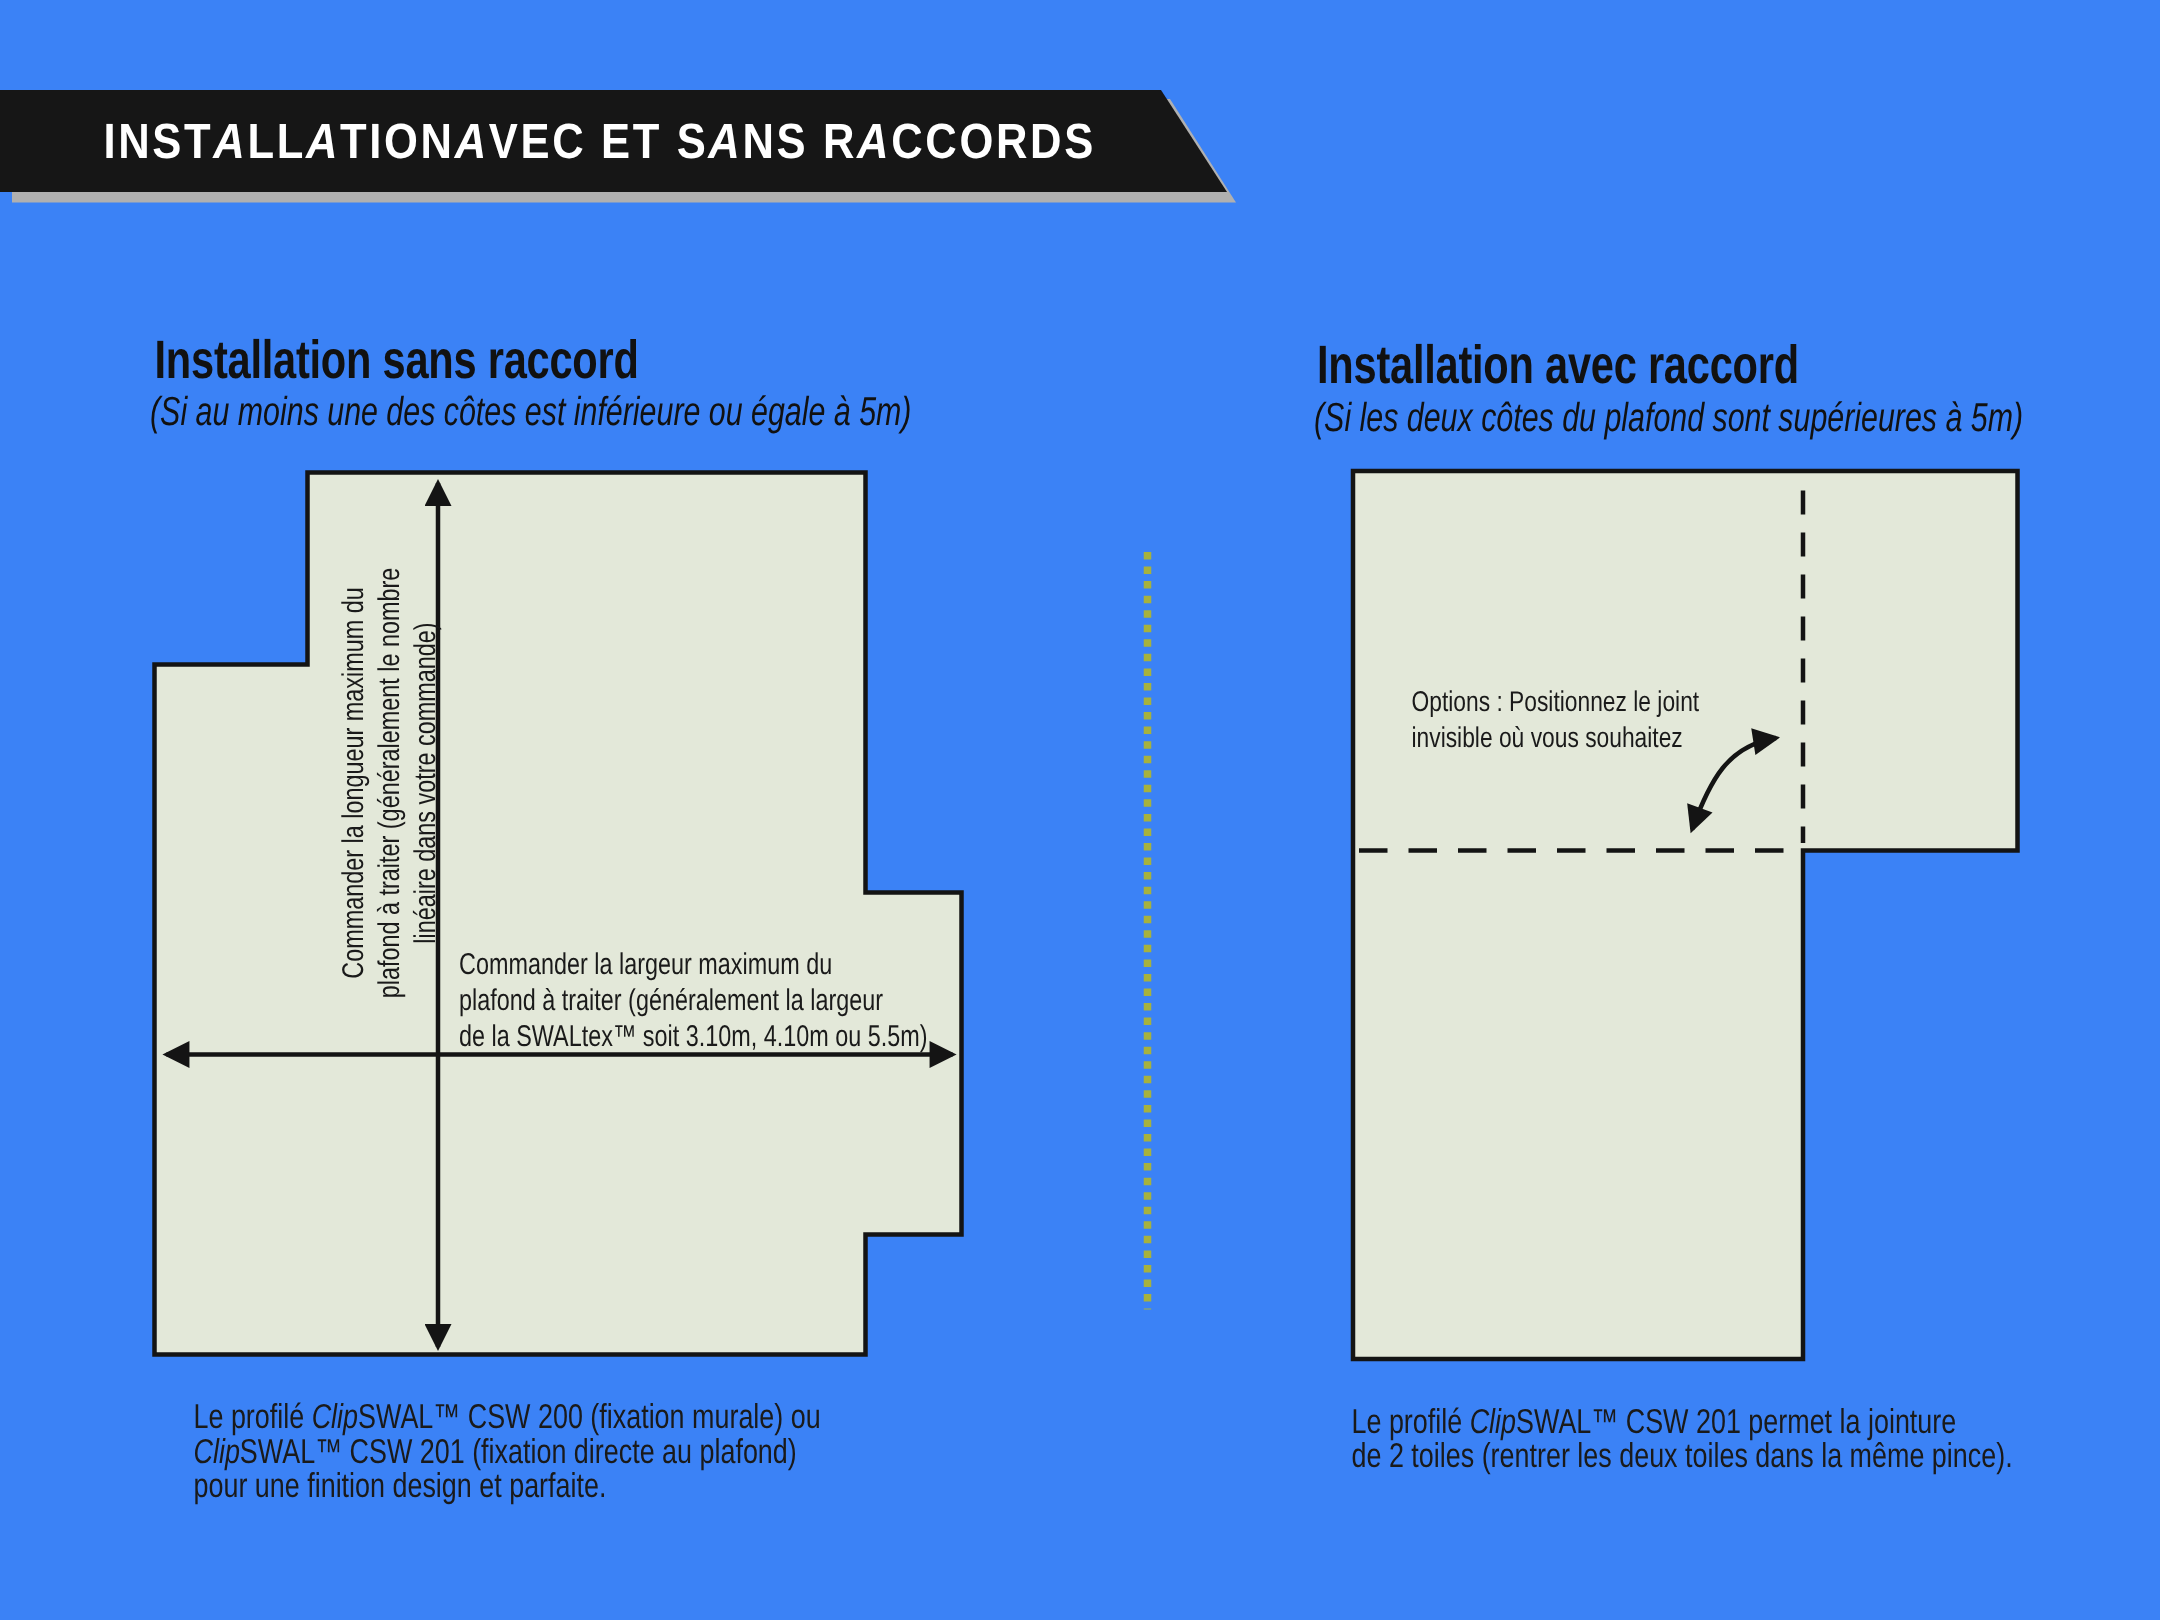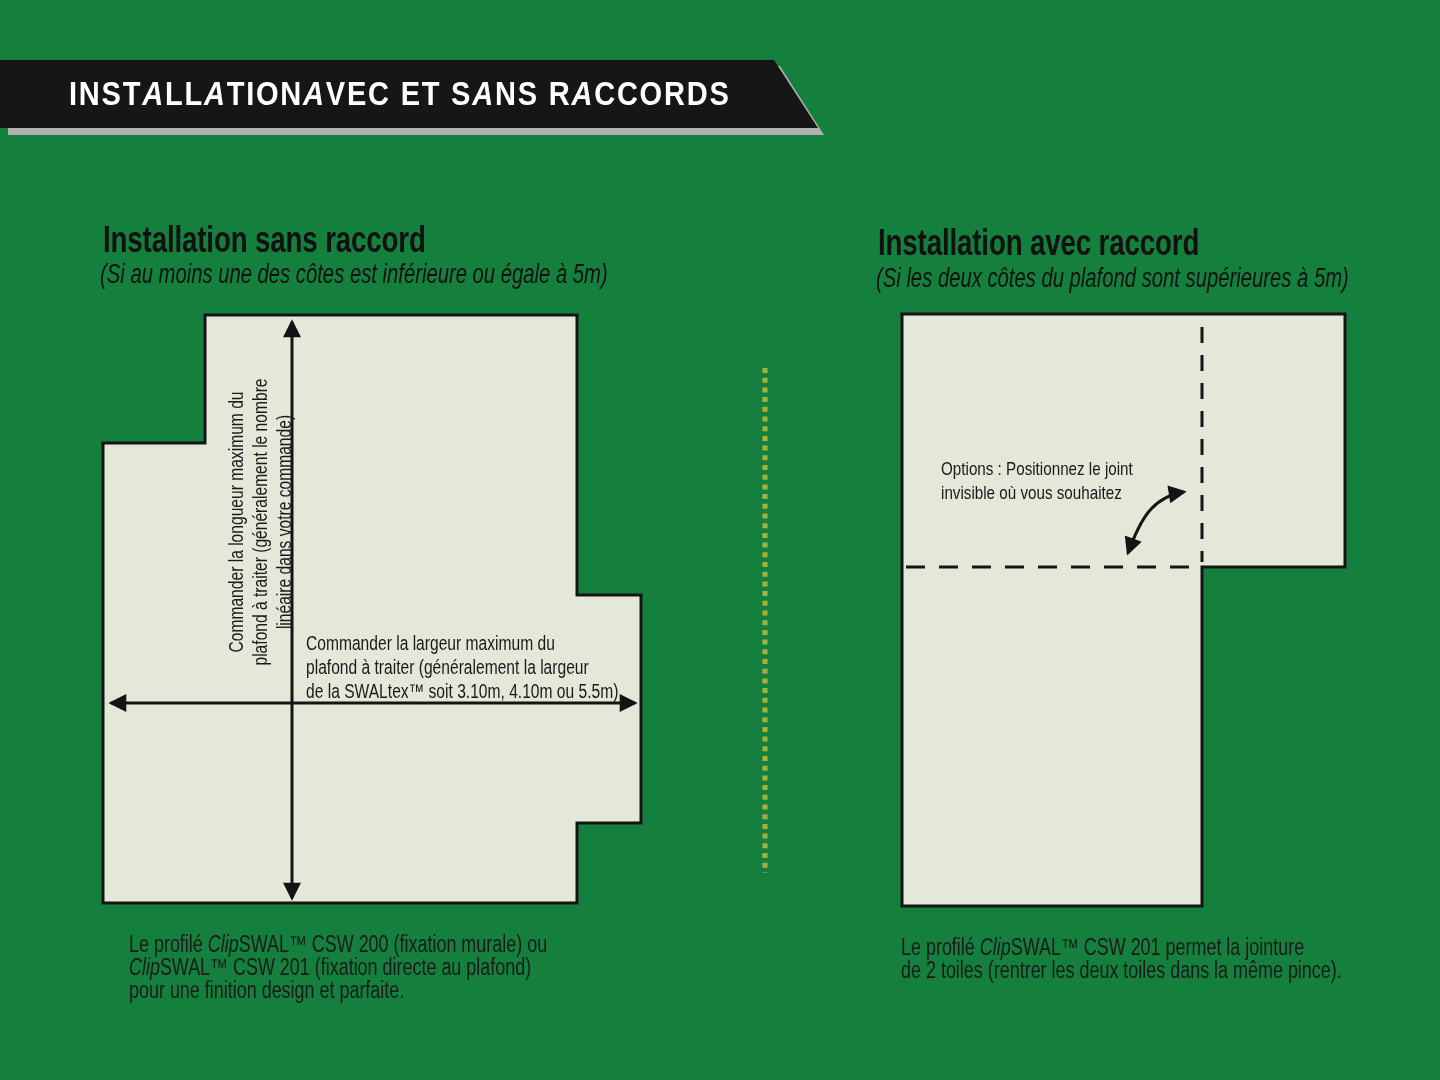--- a/index.html
+++ b/index.html
@@ -1,19 +1,19 @@
 <!DOCTYPE html>
 <html><head>
 <meta charset="utf-8">
 <style>
   html,body{margin:0;padding:0;}
   body{background:#ffffff;}
   .page{
     position:relative; width:1440px; height:1080px; overflow:hidden;
-    background:#15803d;
+    background:#3b82f6;
     font-family:"Liberation Sans","DejaVu Sans",sans-serif;
     color:#1a1a1a;
   }
   svg.canvas{position:absolute; left:0; top:0;}
   .txt{position:absolute; white-space:nowrap;}
   .it{font-style:italic;}
   .banner-text{
     left:69px; top:60px; height:68px; display:flex; align-items:center;
     font-size:33px; font-weight:700; letter-spacing:2px; color:#ffffff;
     transform:scaleX(0.88); transform-origin:left center;

